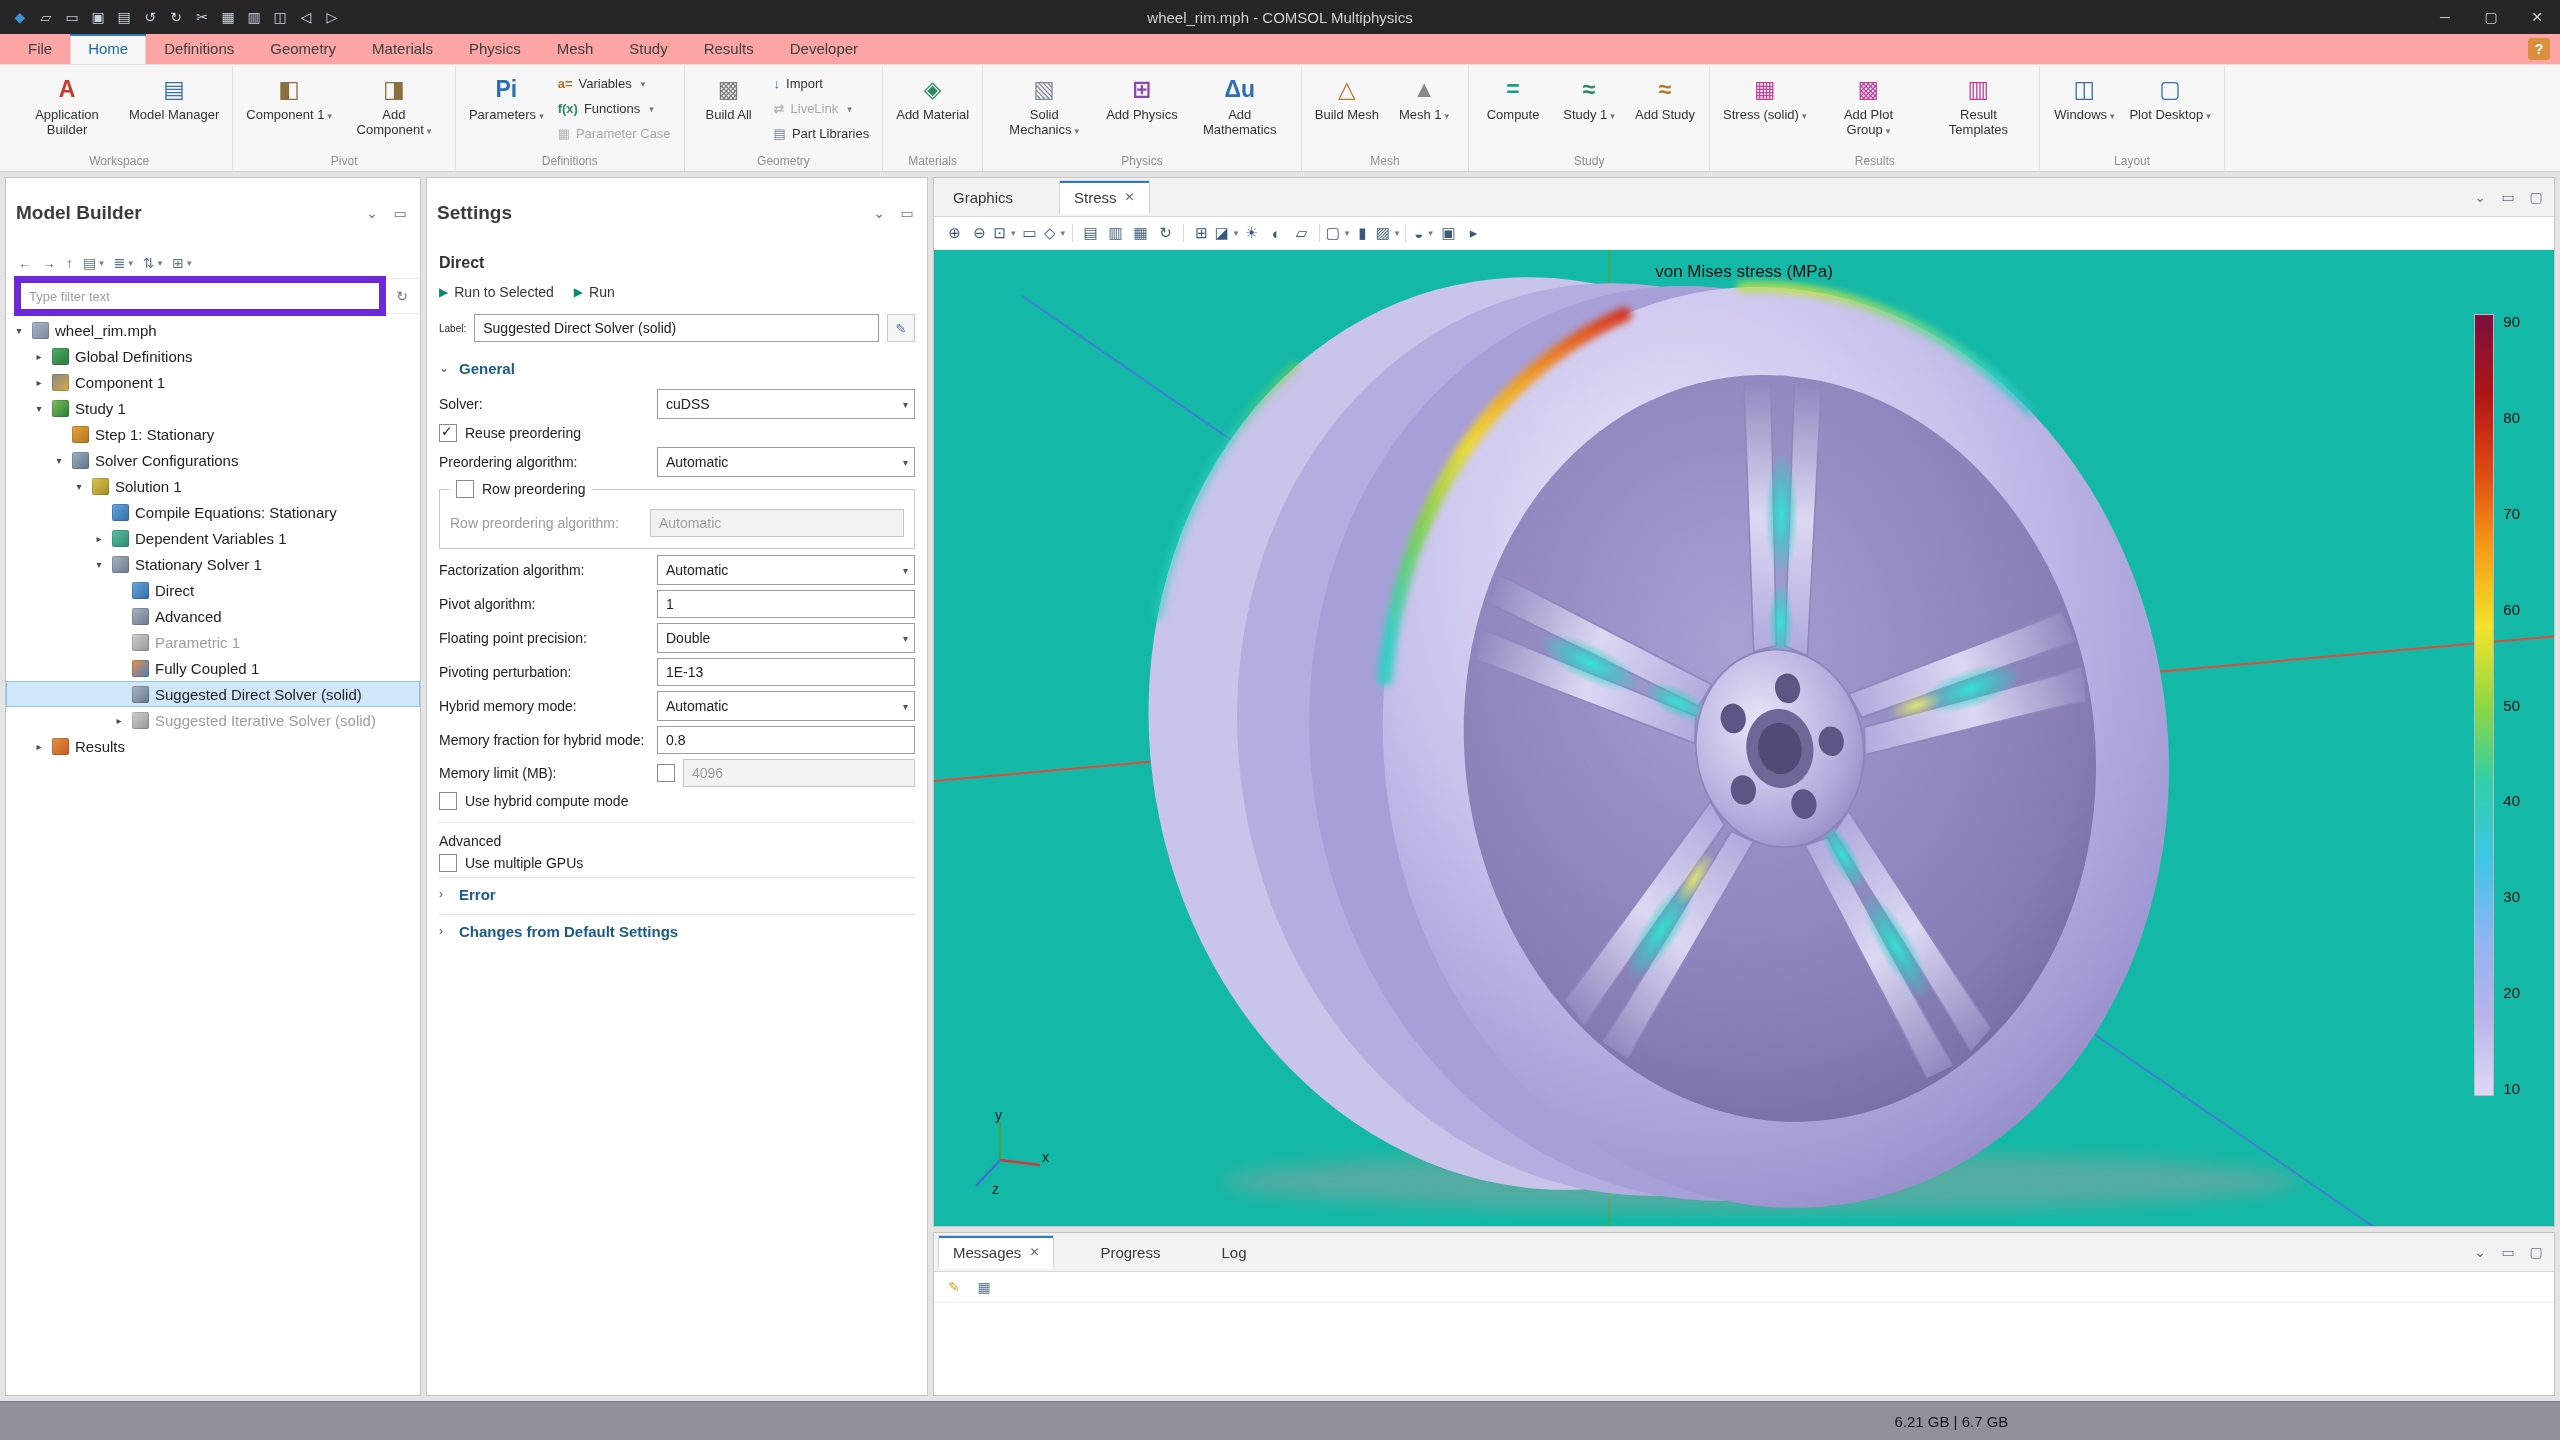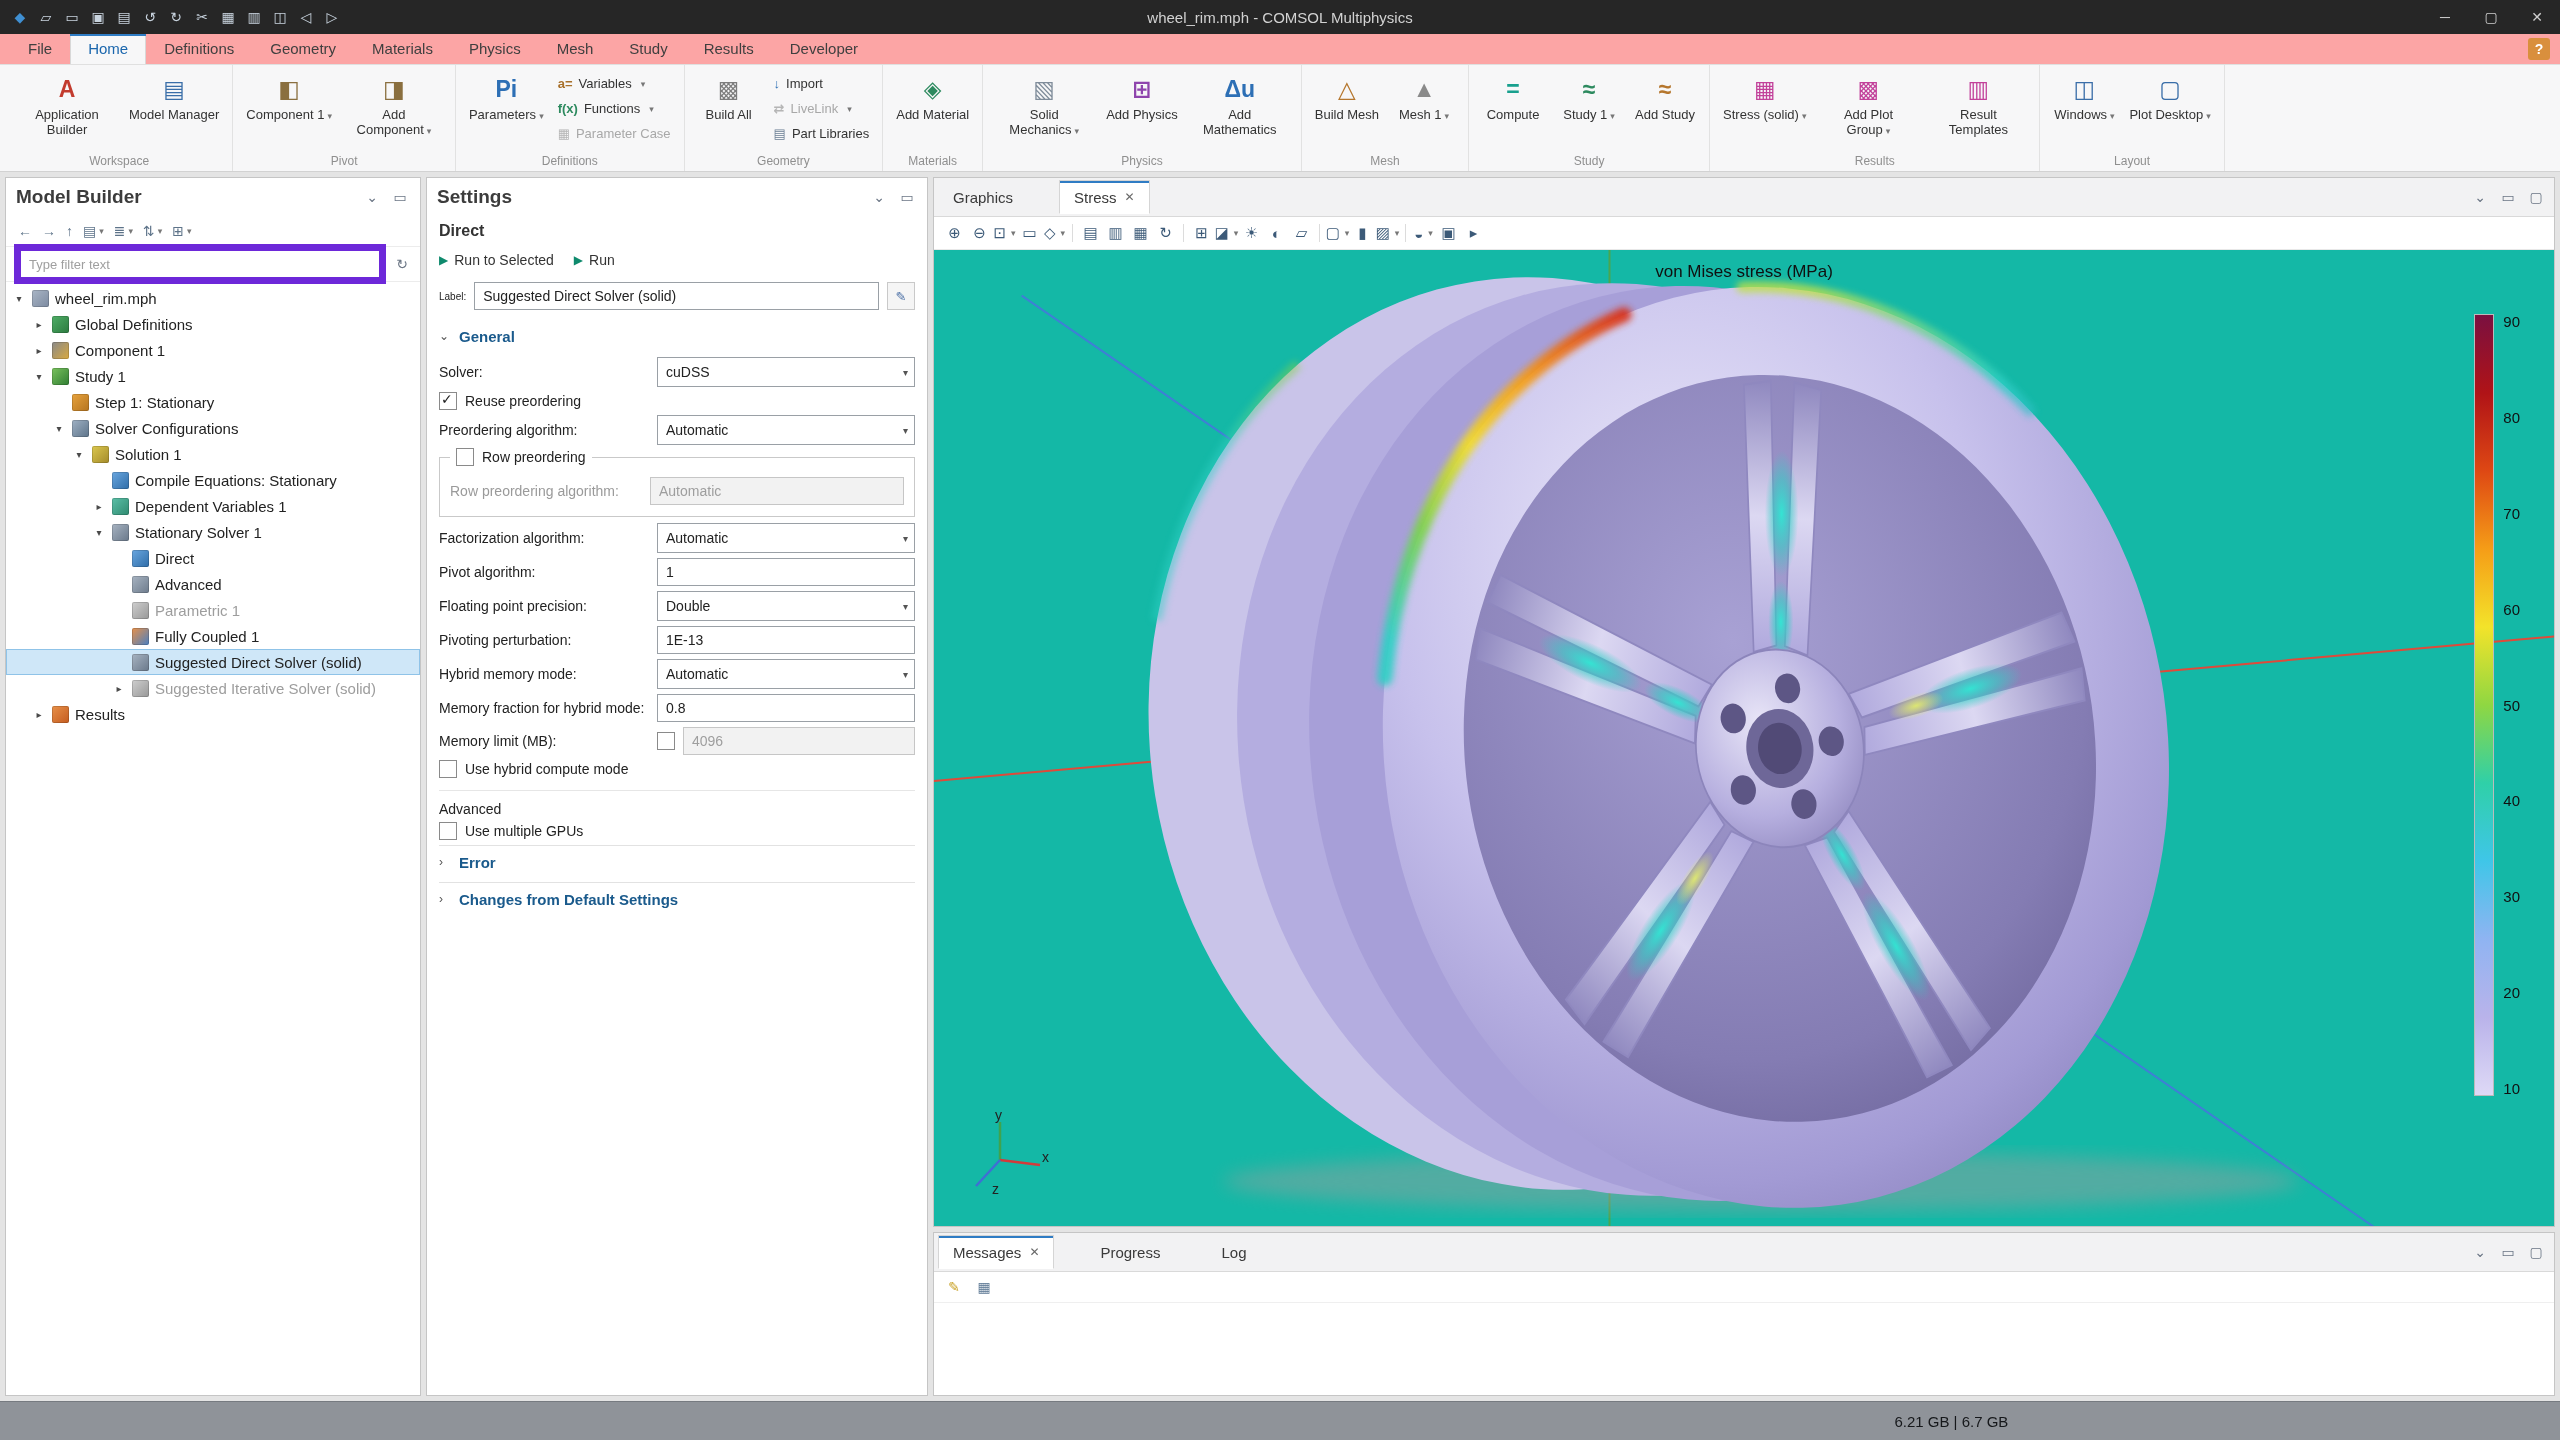--- a/index.html
+++ b/index.html
@@ -38,21 +38,21 @@
 .rsmall.disabled .sicon{color:#b5b5b5 !important;}
 
 
 .main{flex:1;display:flex;gap:5px;padding:5px;min-height:0;}
 .panel{background:#fff;border:1px solid #c5c5c5;display:flex;flex-direction:column;min-height:0;min-width:0;}
 .mb{width:414px;flex:none;}
 .settings{width:500px;flex:none;}
 .rightcol{flex:1;display:flex;flex-direction:column;gap:5px;min-width:0;}
 .graphics{flex:1;}
 .messages{height:162px;flex:none;}
-.phead{height:38px;display:flex;align-items:center;padding:0 10px;flex:none;}
+.phead{height:38px;display:flex;align-items:center;padding:16px 10px;flex:none;}
 .ptitle{font-size:19px;font-weight:700;color:#3c3c3c;}
 .pcorner{margin-left:auto;display:flex;gap:8px;}
 .pic{min-width:20px;height:20px;display:inline-flex;align-items:center;justify-content:center;color:#6b7685;font-size:14px;}
 
 
 .mbtools{height:30px;display:flex;align-items:center;gap:2px;padding:0 8px;border-bottom:1px solid #ececec;flex:none;}
 .mtool{display:inline-flex;align-items:center;padding:0 4px;color:#5d7389;font-size:14px;}
 .mbfilter{height:34px;display:flex;align-items:center;gap:6px;padding:0 8px;border-bottom:1px solid #ececec;flex:none;}
 .filter-input{flex:1;height:26px;border:7px solid #6d28d9;padding:0 8px;font-size:13px;color:#333;outline:none;}
 .filter-input::placeholder{color:#9f9f9f;}

